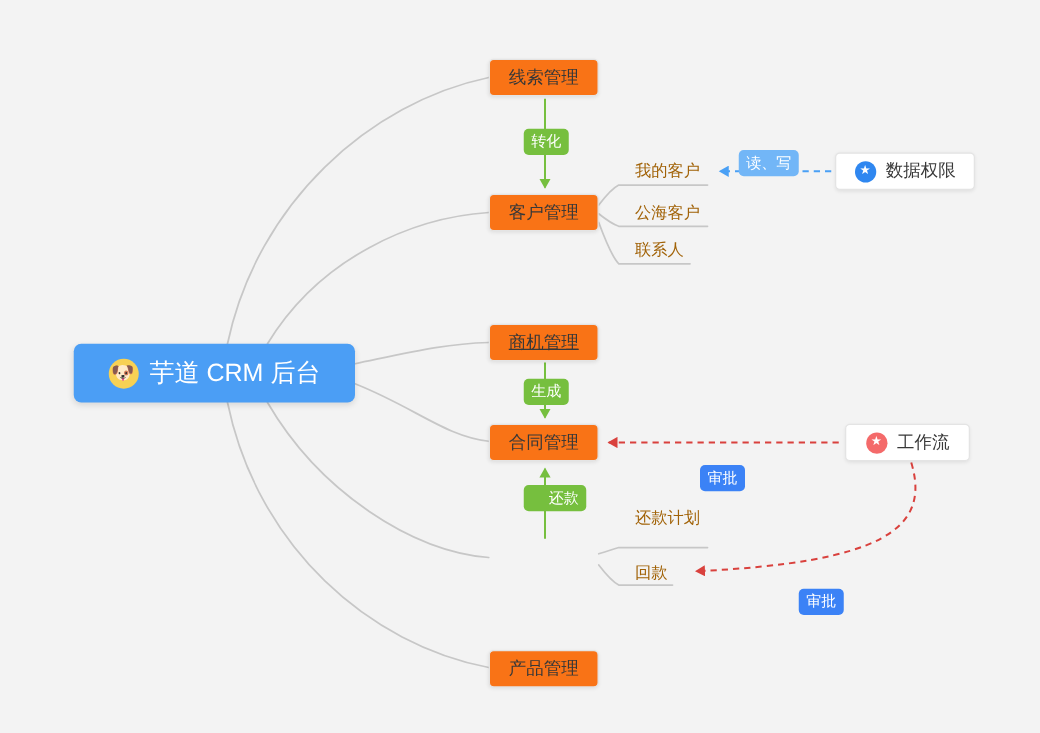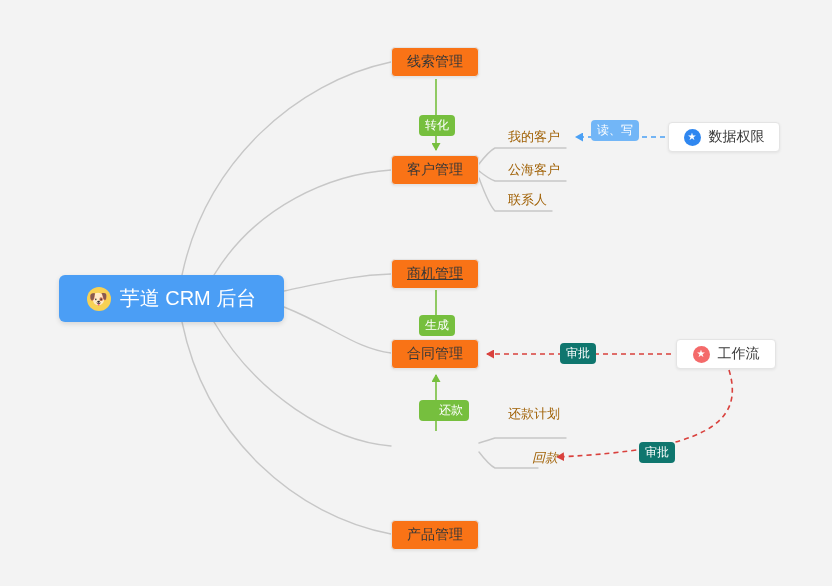--- a/index.html
+++ b/index.html
@@ -13,23 +13,23 @@
         display:flex;align-items:center;justify-content:center;font-size:14px;color:#383838;
         box-shadow:0 1px 3px rgba(0,0,0,.07);box-sizing:border-box;}
   .root-node{position:absolute;left:59px;top:275px;width:225px;height:47px;background:#4b9ef5;border-radius:6px;
         display:flex;align-items:center;justify-content:center;gap:9px;color:#fff;font-size:20px;
         box-shadow:0 2px 5px rgba(0,0,0,.12);}
   .root-emoji{width:24px;height:24px;border-radius:50%;background:#f7d154;display:flex;align-items:center;
         justify-content:center;font-size:15px;line-height:1;overflow:hidden;flex:none;}
   .leaf{position:absolute;font-size:13px;color:#a16207;line-height:18px;white-space:nowrap;}
   .badge{position:absolute;height:21px;line-height:21px;padding:0 6px;border-radius:4px;color:#fff;
         font-size:12px;white-space:nowrap;}
-  .badge.green{background:#76bf3e;margin-top:12px;}
+  .badge.green{background:#76bf3e;}
   .badge.blue{background:#72b6f7;}
-  .badge.red{background:#0f766e;}
+  .badge.red{background:#3b82f6;margin-top:29px;}
   .info-box{position:absolute;height:30px;background:#fff;border:1px solid #e4e4e4;border-radius:4px;
         display:flex;align-items:center;justify-content:center;gap:8px;padding:0 10px;font-size:14px;color:#383838;
         box-shadow:0 1px 3px rgba(0,0,0,.07);box-sizing:border-box;}
   .icon-circle{width:17px;height:17px;border-radius:50%;display:flex;align-items:center;justify-content:center;
         color:#fff;font-size:10px;line-height:1;flex:none;}
   .icon-circle.blue{background:#2f87f0;}
   .icon-circle.pink{background:#f46a6a;}
 </style>
 </head>
 <body>
@@ -81,21 +81,21 @@
   <div class="node" style="left:391px;top:47px;">线索管理</div>
   <div class="node" style="left:391px;top:155px;">客户管理</div>
   <div class="node" style="left:391px;top:259px;text-decoration:underline;">商机管理</div>
   <div class="node" style="left:391px;top:339px;">合同管理</div>
   <div class="node" style="left:391px;top:520px;">产品管理</div>
 
   <div class="leaf" style="left:508px;top:128px;">我的客户</div>
   <div class="leaf" style="left:508px;top:161px;">公海客户</div>
   <div class="leaf" style="left:508px;top:191px;">联系人</div>
   <div class="leaf" style="left:508px;top:405px;">还款计划</div>
-  <div class="leaf" style="left:532px;top:449px;font-style:italic;">回款</div>
+  <div class="leaf" style="left:508px;top:449px;">回款</div>
 
   <div class="badge green" style="left:419px;top:103px;">转化</div>
   <div class="badge green" style="left:419px;top:303px;">生成</div>
   <div class="badge green" style="left:419px;top:388px;padding-left:20px;">还款</div>
   <div class="badge blue" style="left:591px;top:120px;">读、写</div>
   <div class="badge red" style="left:560px;top:343px;">审批</div>
   <div class="badge red" style="left:639px;top:442px;">审批</div>
 
   <div class="info-box" style="left:668px;top:122px;width:112px;">
     <span class="icon-circle blue">★</span>

